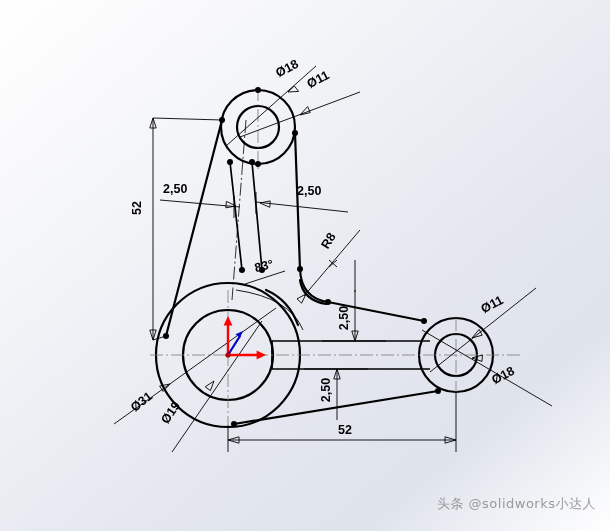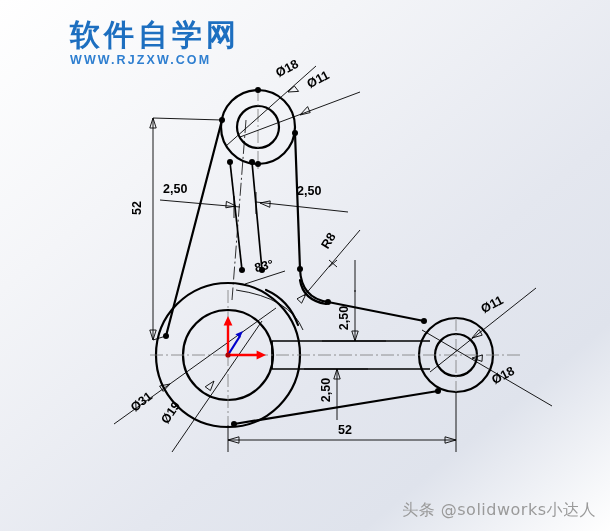--- a/index.html
+++ b/index.html
@@ -23,43 +23,39 @@
     font-size:30px;font-weight:bold;color:#1d6fc0;letter-spacing:4px;
     line-height:34px;
     font-family:"DejaVu Sans","Liberation Sans",sans-serif;
   }
   #wm-logo .url{
     font-size:12.5px;font-weight:bold;color:#2f7fd0;letter-spacing:2.1px;
     line-height:15px;margin-top:1px;
   }
   
   #wm-bottom{
-    position:absolute;right:14px;bottom:10px;
-    font-size:16px;color:#9a9a9a;letter-spacing:.5px;
+    position:absolute;right:14px;bottom:18px;
+    font-size:13px;color:#9a9a9a;letter-spacing:.5px;
     font-family:"DejaVu Sans","Liberation Sans",sans-serif;
     white-space:nowrap;user-select:none;
   }
   svg{position:absolute;left:0;top:0;}
   .part{fill:none;stroke:#000000;stroke-width:2.2;stroke-linejoin:round;stroke-linecap:round;}
   .part-thin{fill:none;stroke:#000000;stroke-width:1.7;}
   .dim{fill:none;stroke:#000000;stroke-width:0.9;}
   .dimtxt{font-family:"Liberation Sans","DejaVu Sans",sans-serif;font-size:12.5px;fill:#000;font-weight:bold;}
   .center{fill:none;stroke:#000000;stroke-width:0.8;stroke-dasharray:13 3 2 3;}
   .centerc{fill:none;stroke:#7a7a7a;stroke-width:0.8;stroke-dasharray:13 3 2 3;}
   .vtx{fill:#000;}
 </style>
 </head>
 <body>
 
 <div id="stage">
 
-  <div id="wm-logo">
-    <div class="cn">软件自学网</div>
-    <div class="url">WWW.RJZXW.COM</div>
-  </div>
 
   <svg width="610" height="531" viewBox="0 0 610 531">
 
     <g>
       <circle class="part" cx="228" cy="355" r="72"></circle>
       <circle class="part" cx="228" cy="355" r="45"></circle>
     </g>
 
     <g>
       <circle class="part" cx="258" cy="127" r="37"></circle>

